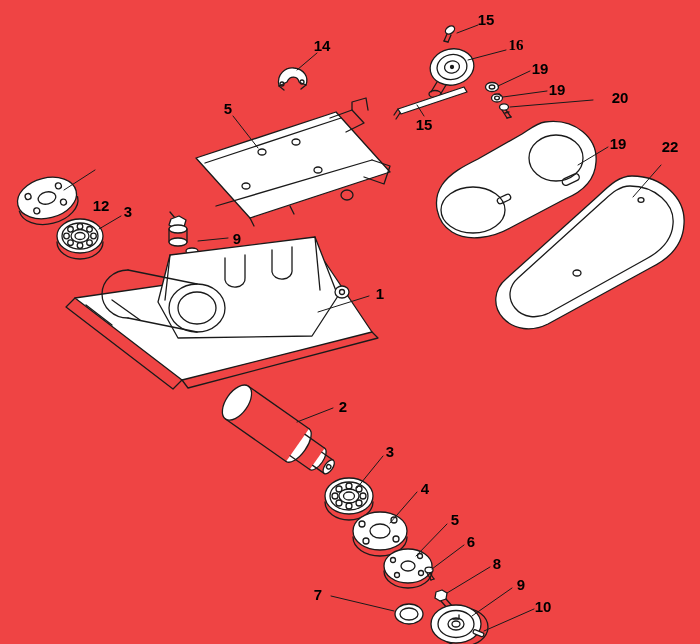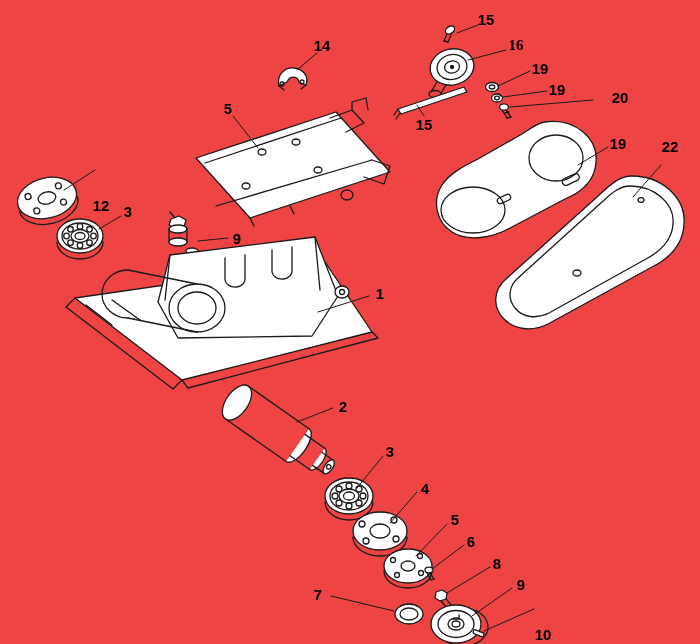--- a/index.html
+++ b/index.html
@@ -286,15 +286,15 @@
   <div class="callout" style="left:237px; top:238px;">9</div>
   <div class="callout" style="left:380px; top:293px;">1</div>
   <div class="callout" style="left:343px; top:406px;">2</div>
   <div class="callout" style="left:390px; top:451px;">3</div>
   <div class="callout" style="left:425px; top:488px;">4</div>
   <div class="callout" style="left:455px; top:519px;">5</div>
   <div class="callout" style="left:471px; top:541px;">6</div>
   <div class="callout" style="left:497px; top:563px;">8</div>
   <div class="callout" style="left:318px; top:594px;">7</div>
   <div class="callout" style="left:521px; top:584px;">9</div>
-  <div class="callout" style="left:543px; top:606px;margin-top:28px;">10</div>
+  <div class="callout" style="left:543px; top:606px;">10</div>
 
 </div>
 
 </body></html>

